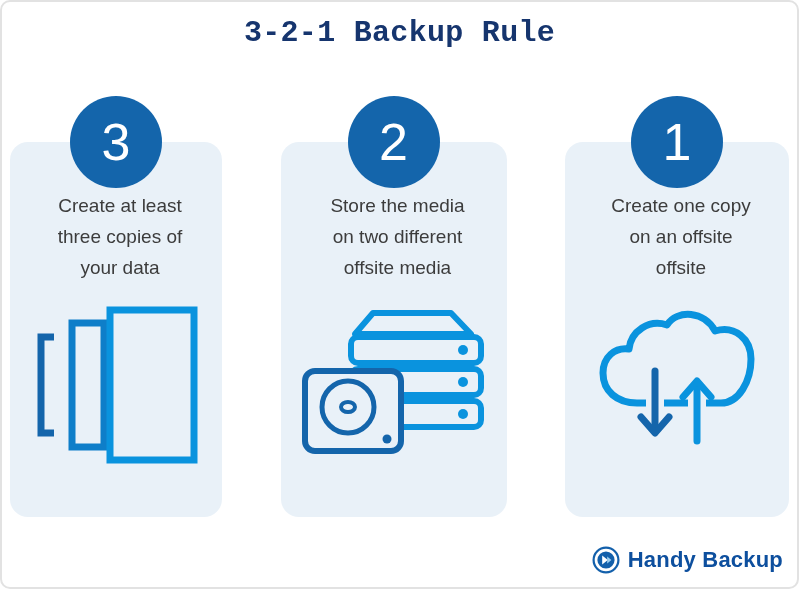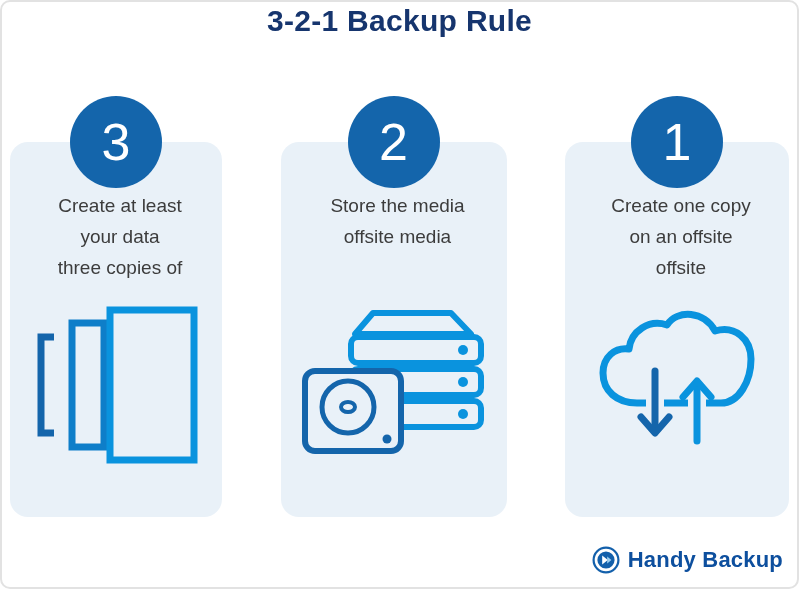--- a/index.html
+++ b/index.html
@@ -22,26 +22,27 @@
   }
   .frame{
     position:absolute;inset:0;
     width:799px;height:589px;
     border:2px solid var(--frame-border);
     border-radius:10px;
     background:#ffffff;
     overflow:hidden;
   }
   .title{
-    margin-top:2px;
+    margin-top:14px;
     text-align:center;
     font-size:30px;
     font-weight:bold;
     color:var(--title);
     letter-spacing:.3px;
+    font-family:Liberation Mono, monospace;
   }
   .cards{
     position:absolute;
     top:140px;left:8px;right:8px;
     display:flex;
     justify-content:space-between;
   }
   .card{
     position:relative;
     background:var(--card-bg);
@@ -100,36 +101,37 @@
 <div class="frame">
 
   <div class="title">3-2-1 Backup Rule</div>
 
   <div class="cards">
 
     <div class="card">
       <div class="badge">3</div>
       <div class="card-text">
         <div>Create at least</div>
+        <div>three copies of</div>
         <div>your data</div>
-        <div>three copies of</div>
       </div>
       <div class="icon-wrap">
         <svg width="172" height="160" viewBox="0 0 172 160">
           <path d="M24 32 H 11 V 128 H 24" fill="none" stroke="#1465ab" stroke-width="7"></path>
           <rect x="42" y="18" width="32" height="124" fill="none" stroke="#0e7ec9" stroke-width="7"></rect>
           <rect x="80" y="5" width="84" height="150" fill="none" stroke="#0a93de" stroke-width="7"></rect>
         </svg>
       </div>
     </div>
 
     <div class="card">
       <div class="badge">2</div>
       <div class="card-text">
         <div>Store the media</div>
+        <div>on two different</div>
         <div>offsite media</div>
       </div>
       <div class="icon-wrap">
         <svg width="190" height="150" viewBox="0 0 190 150">
 
           <polygon points="74,8 152,8 172,29 56,29" fill="none" stroke="#0a93de" stroke-width="6" stroke-linejoin="round"></polygon>
 
           <rect x="52" y="32" width="130" height="26" rx="7" fill="none" stroke="#0a93de" stroke-width="6"></rect>
           <circle cx="164" cy="45" r="5" fill="#0a93de"></circle>
           <rect x="52" y="64" width="130" height="26" rx="7" fill="none" stroke="#0a93de" stroke-width="6"></rect>

